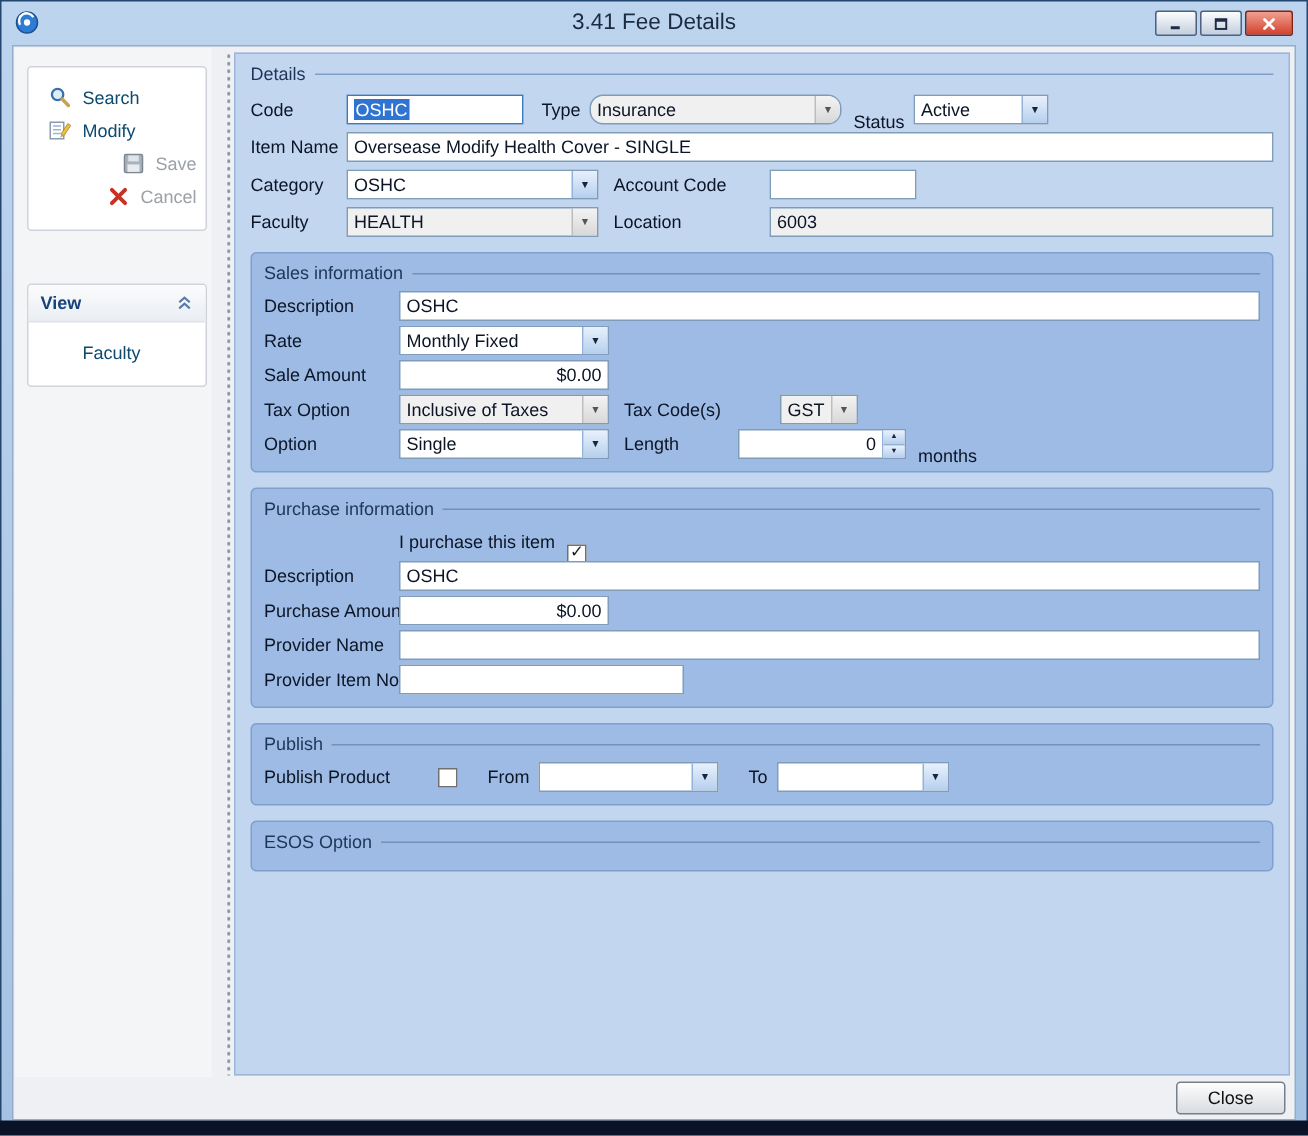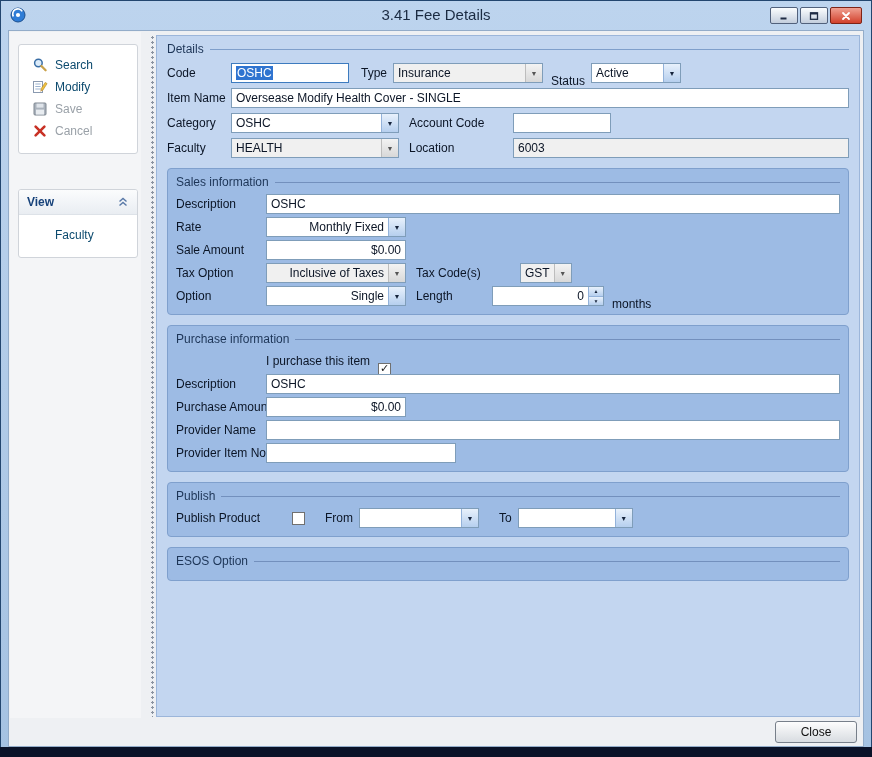--- a/index.html
+++ b/index.html
@@ -47,21 +47,21 @@
     background:linear-gradient(#fbfcfd,#e9edf2); border-bottom:1px solid #dde2e8;
     font-weight:bold; font-size:12px; color:#17427a; cursor:pointer;
   }
   .panel-header .chev { margin-left:auto; display:flex; }
   .panel-items { padding:9px 0 11px; }
   .side-item {
     display:flex; align-items:center; gap:7px; padding:3px 6px 3px 13px;
     font-size:12px; color:#0c4a6e; cursor:pointer; height:22px;
   }
   .side-item .icn { width:16px; height:16px; display:flex; }
-  .side-item.disabled { color:#9aa1a8; }
+  .side-item.disabled { color:#9aa1a8;justify-content:flex-end; }
   .view-item { padding-left:36px; }
 
   
   .splitter {
     position:absolute; left:140px; width:7px; top:4px; bottom:29px;
     background-image:radial-gradient(circle, #8a93a0 1px, transparent 1.3px);
     background-size:7px 5px; background-repeat:repeat-y; background-position:center top;
     cursor:col-resize;
   }
 
@@ -96,21 +96,21 @@
     height:20px; line-height:18px; border:1px solid #7f9db9; background:#fff;
     padding:0 4px; overflow:hidden; white-space:nowrap; font-size:12px; color:#0b1526;
     flex:none; cursor:text;
   }
   .tbox.disabled { background:#f0f0f0; cursor:default; }
   .tbox.right { text-align:right; }
   .tbox.focused { border-color:#3d7bbf; }
   .tbox .sel { background:#2f74d0; color:#fff; padding:0 1px; }
   .flex1 { flex:1 1 auto; }
   .w90{width:90px;} .w98{width:98px;} .w112{width:112px;} .w115{width:115px;}
-  .w118{width:118px;} .w120{width:120px;} .w140{width:140px;text-align:right;} .w158{width:150px;}
+  .w118{width:118px;} .w120{width:120px;} .w140{width:140px;} .w158{width:168px;border-radius:9px;}
   .w168{width:168px;} .w190{width:190px;}
 
   .combo {
     display:flex; align-items:stretch; height:20px; border:1px solid #7f9db9;
     background:#fff; flex:none; cursor:pointer; overflow:hidden;
   }
   .combo .ctext { flex:1; font-size:12px; line-height:18px; padding:0 4px; overflow:hidden; }
   .combo .cbtn {
     width:17px; flex:none; display:flex; align-items:center; justify-content:center;
     background:linear-gradient(#e8f1fc,#b6cfee); border-left:1px solid #93b2da;
@@ -135,21 +135,21 @@
   }
   .cb span { position:relative; top:-1px; }
   .cb.unchecked span { visibility:hidden; }
 
   
   .bottombar {
     position:absolute; left:0; right:0; bottom:0; height:28px;
     display:flex; align-items:center; justify-content:flex-end; padding-right:6px;
   }
   .close-btn {
-    width:82px; height:22px; border:1px solid #777f8a; border-radius:3px;
+    width:73px; height:22px; border:1px solid #777f8a; border-radius:3px;
     background:linear-gradient(#fdfdfd,#d8dce1); font:12px "Liberation Sans",sans-serif;
     color:#111; cursor:pointer;
   }
 </style>
 </head>
 <body>
 
 <div id="window">
 
   <div class="titlebar">

